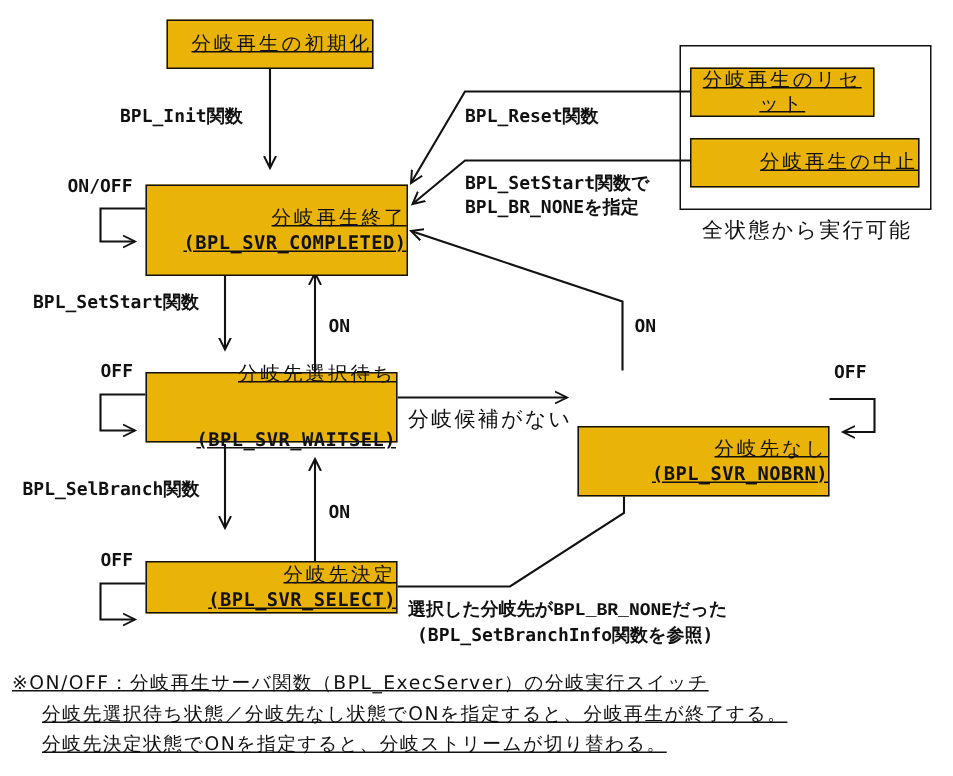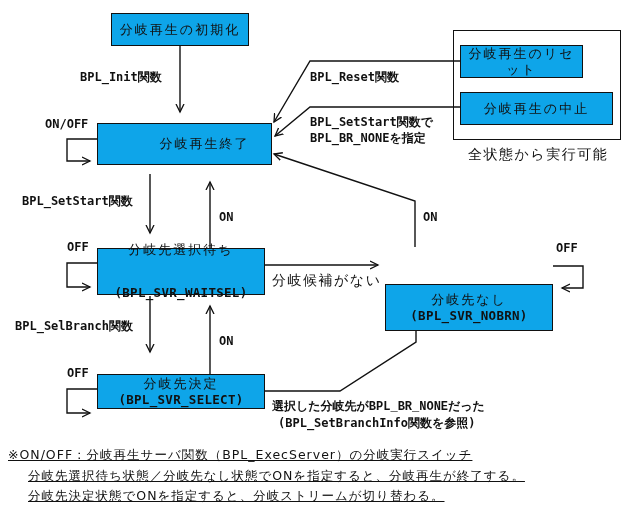--- a/index.html
+++ b/index.html
@@ -1,21 +1,21 @@
 <!DOCTYPE html>
 <html><head>
 <meta charset="utf-8">
 <style>
   html, body { margin: 0; padding: 0; background: #ffffff; }
   body { width: 635px; height: 517px; position: relative; overflow: hidden;
          font-family: "DejaVu Sans Mono", "Liberation Mono", monospace; color: #111; }
   #wires { position: absolute; left: 0; top: 0; width: 635px; height: 517px; }
-  .box { position: absolute; border: 1.6px solid #111; background: #0ea5e9; box-sizing: border-box;
-         display: flex; flex-direction: column; align-items: center; justify-content: center;
-         text-align: center; line-height: 16px; font-weight: bold; }
+  .box { position: absolute; border: 1.6px solid #111; background: #eab308; box-sizing: border-box;
+         display: flex; flex-direction: column; align-items: flex-end; justify-content: center;
+         text-align: center; line-height: 16px; font-weight: bold; text-decoration: underline; }
   .box .t1 { font-family: "DejaVu Sans", sans-serif; font-size: 13px; letter-spacing: 2px; font-weight: normal; }
   .box .t2 { font-size: 12.5px; letter-spacing: 0.3px; }
   .lbl { position: absolute; font-size: 12px; font-weight: bold; white-space: nowrap; line-height: 15px; }
   .jp { font-family: "DejaVu Sans", sans-serif; font-weight: normal; letter-spacing: 1.5px; font-size: 14px; }
   .group { position: absolute; border: 1.6px solid #111; box-sizing: border-box; }
   .note { position: absolute; left: 28px; font-family: "DejaVu Sans", sans-serif; font-size: 12.5px;
           white-space: nowrap; letter-spacing: 1px; line-height: 16px; text-decoration: underline; }
 </style>
 </head>
 <body>
@@ -55,22 +55,23 @@
     <path d="M97,389 L67,389 L67,413 L90,413" marker-end="url(#ah)"></path>
 
     <path d="M265,391 L340,391 L416,342 L416,313" marker-end="url(#ah)"></path>
   </g>
 </svg>
 
 <div class="box" style="left:111px;top:13px;width:138px;height:33px;">
   <span class="t1">分岐再生の初期化</span>
 </div>
 
-<div class="box" style="left:97px;top:123px;width:175px;height:42px;padding-left:40px;">
+<div class="box" style="left:97px;top:123px;width:175px;height:61px;padding-left:40px;">
   <span class="t1">分岐再生終了</span>
+  <span class="t2">(BPL_SVR_COMPLETED)</span>
 </div>
 
 <div class="box" style="left:97px;top:248px;width:168px;height:47px;gap:27px;">
   <span class="t1">分岐先選択待ち</span>
   <span class="t2">(BPL_SVR_WAITSEL)</span>
 </div>
 
 <div class="box" style="left:385px;top:249px;width:168px;height:47px;margin-top:35px;">
   <span class="t1">分岐先なし</span>
   <span class="t2">(BPL_SVR_NOBRN)</span>

